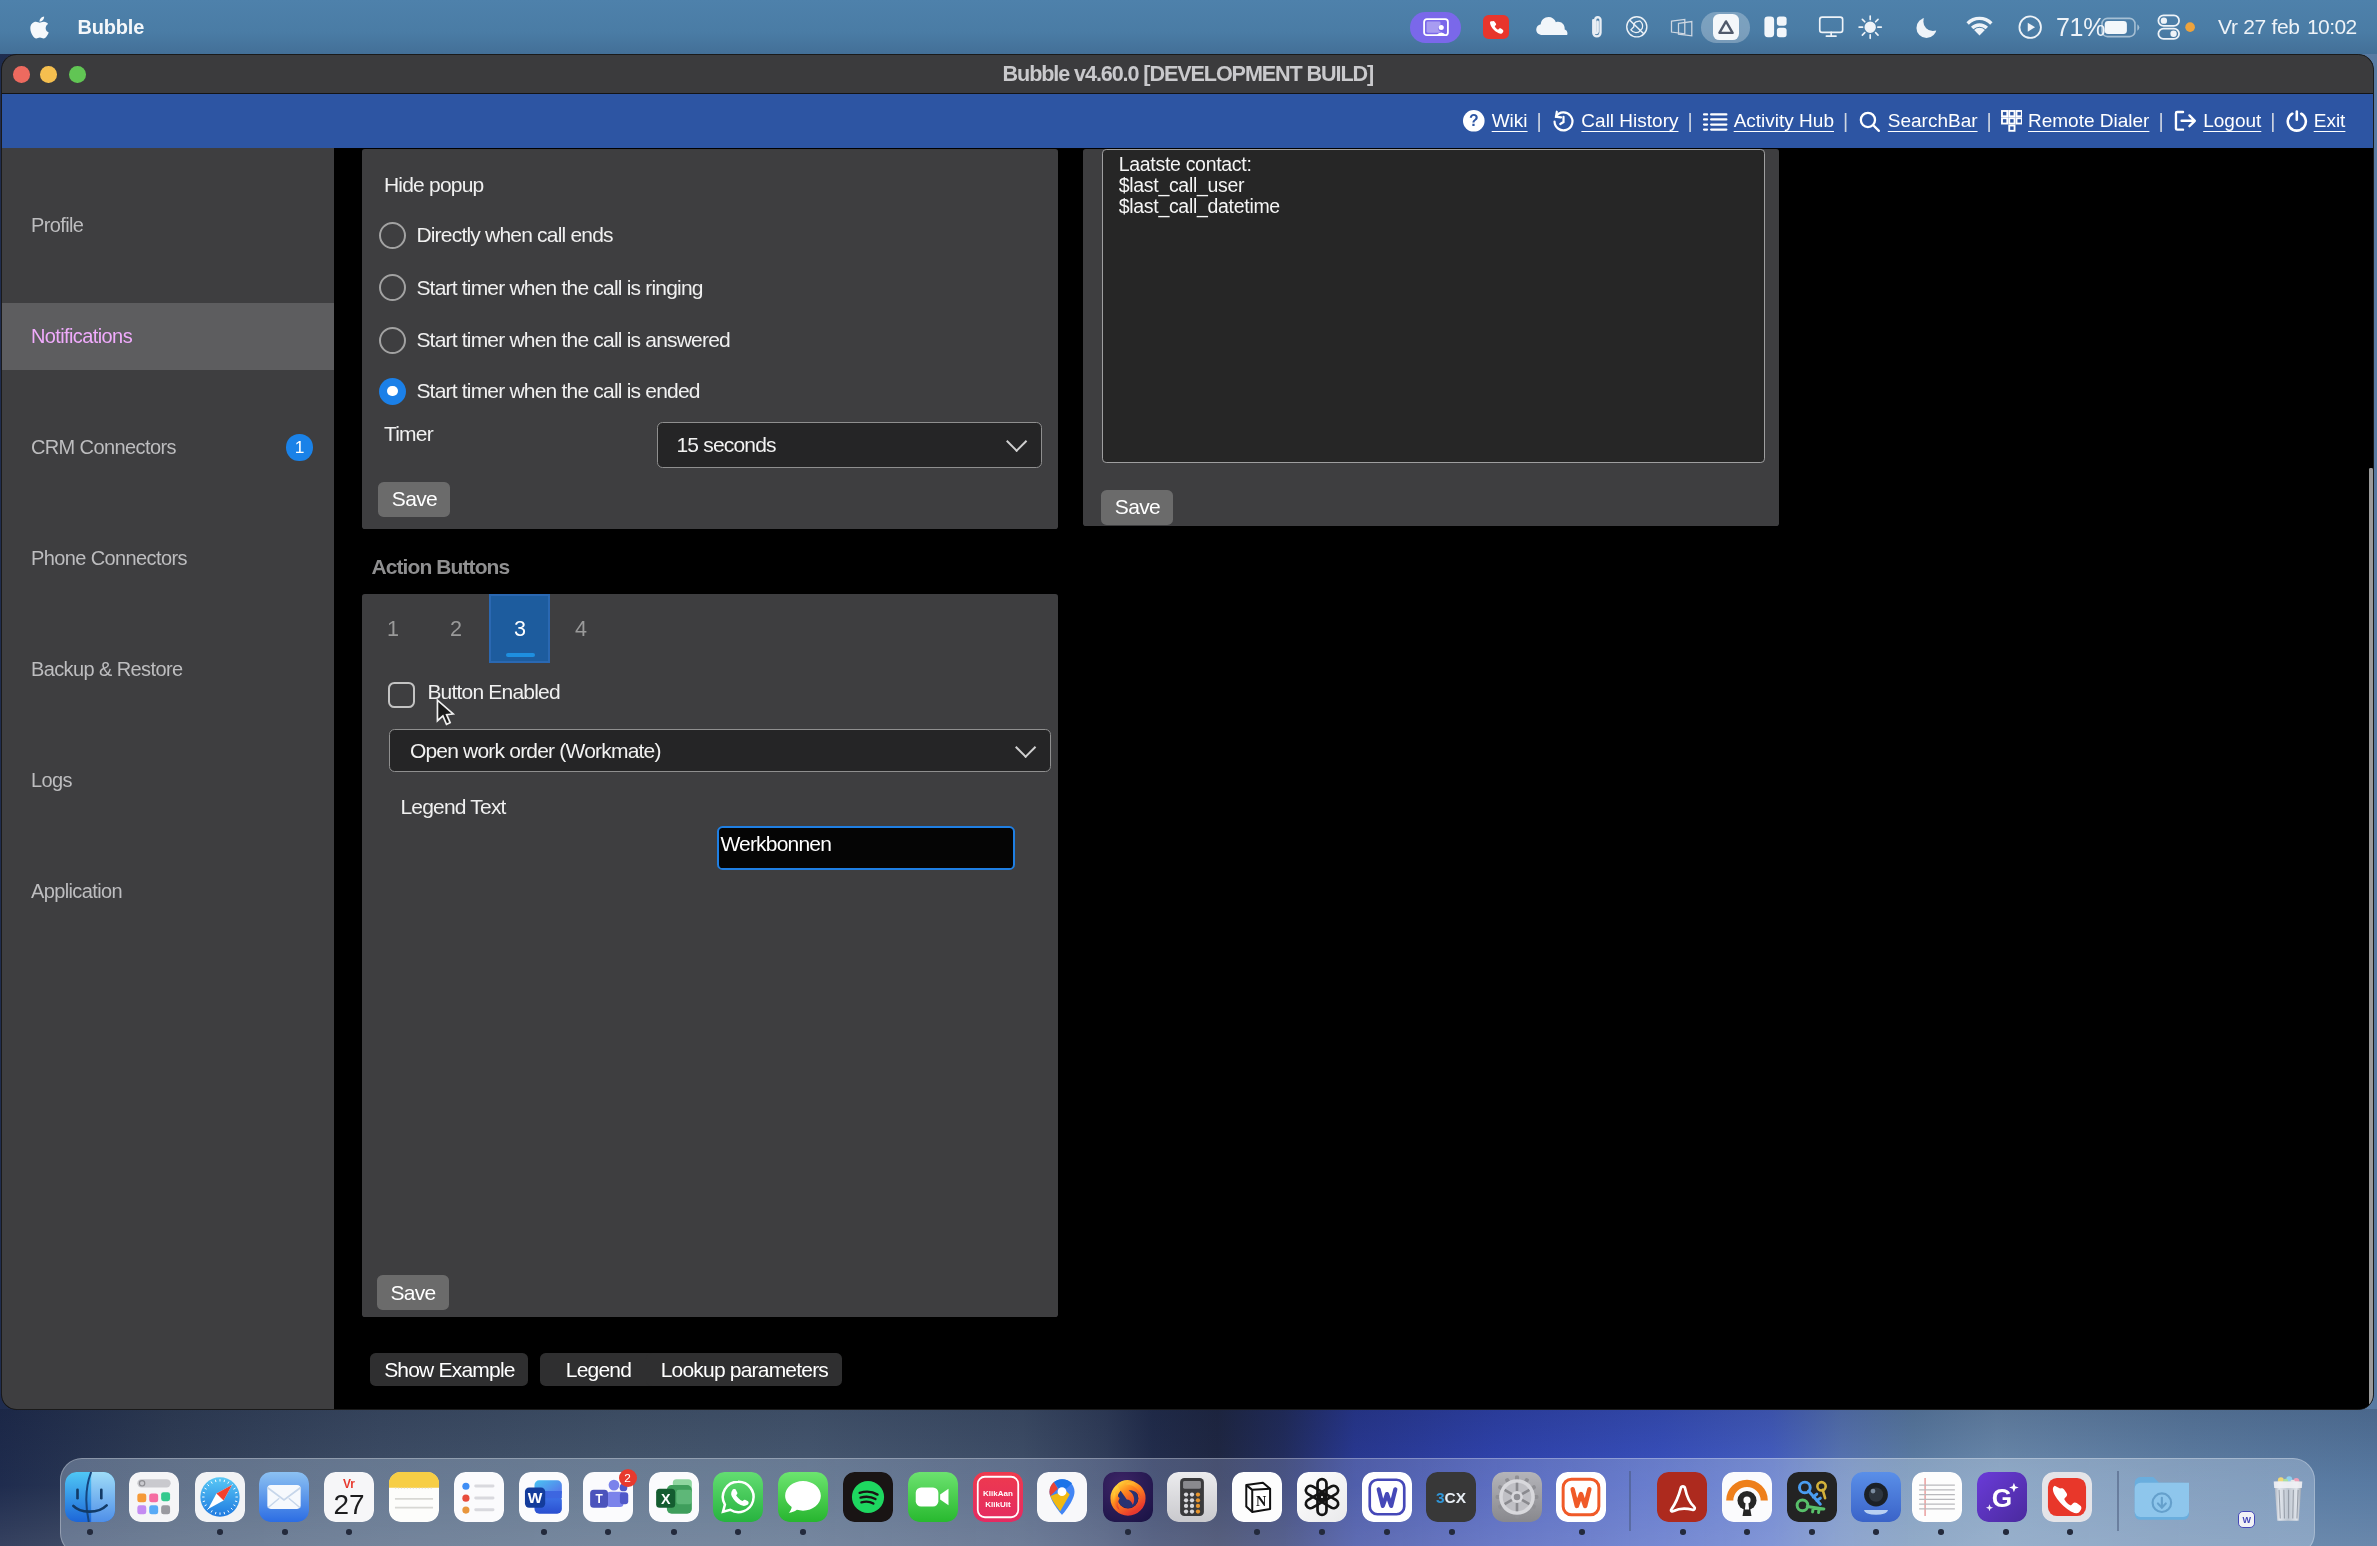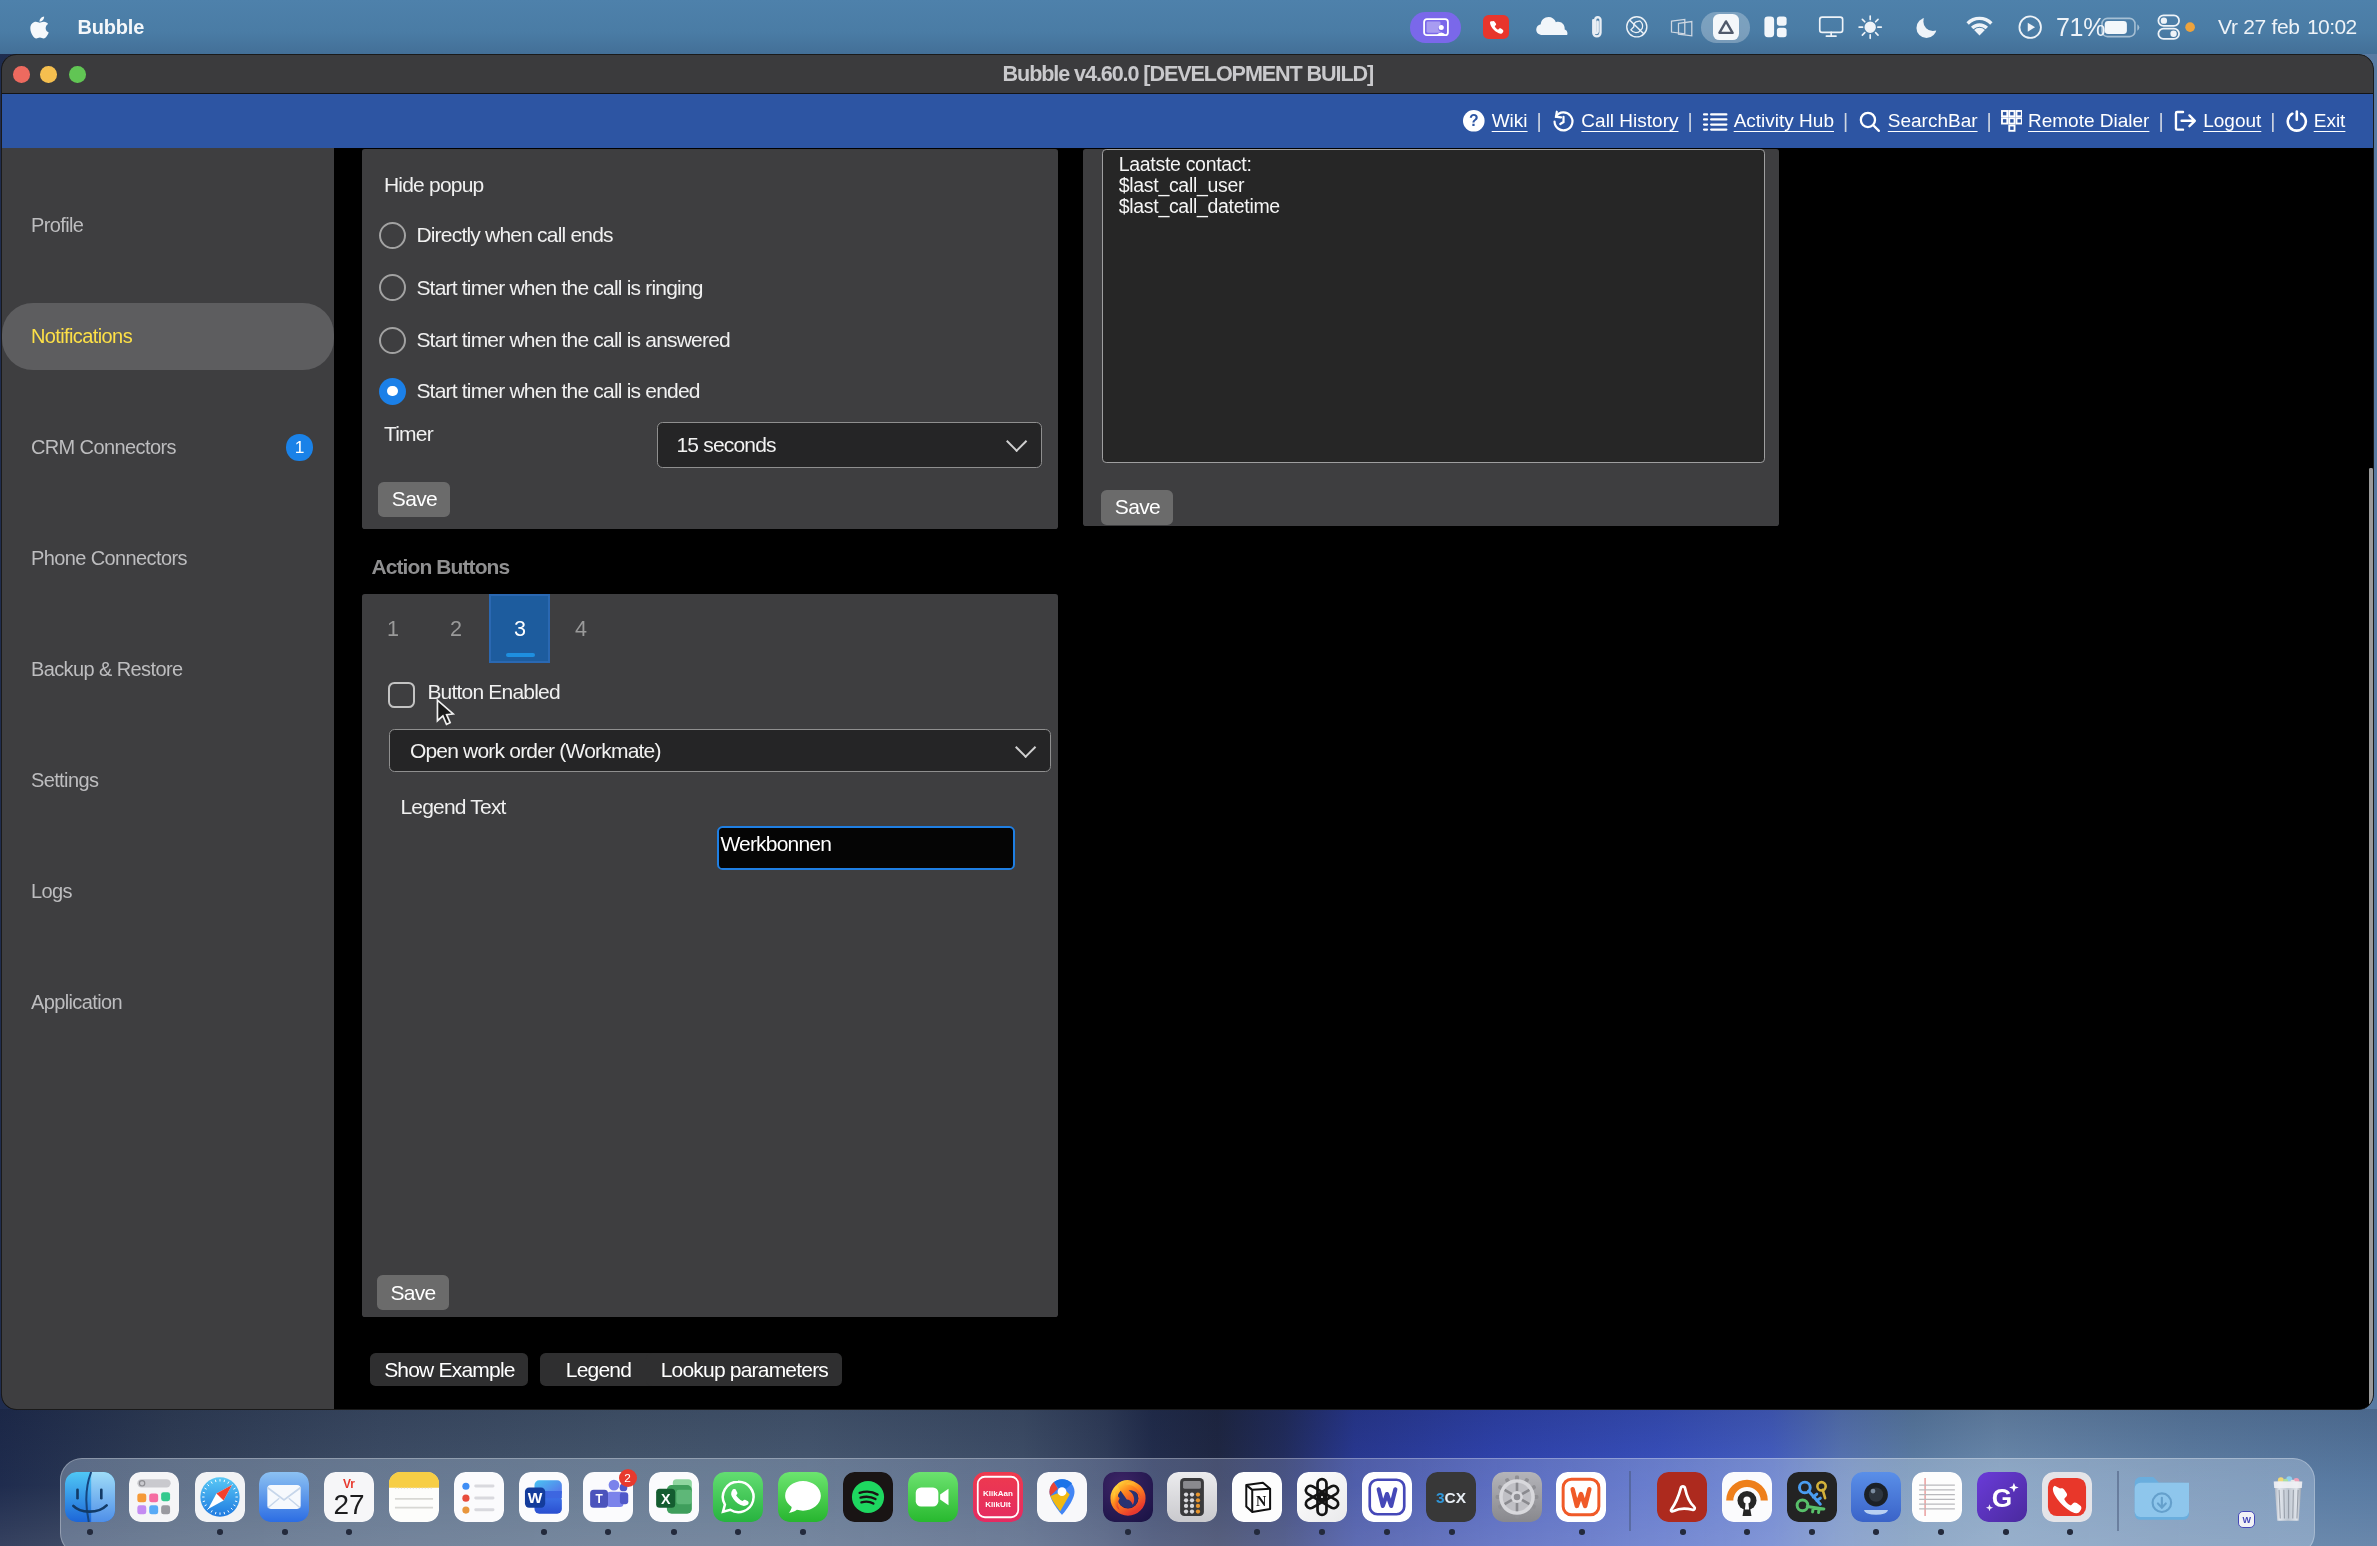--- a/index.html
+++ b/index.html
@@ -23,21 +23,21 @@
   color:#c9c9cc; font-weight:bold; font-size:21.6px; letter-spacing:-1.1px; }
 #navbar { position:absolute; left:0; top:39px; width:100%; height:54px; background:#2d55a3; }
 #navbar .links { position:absolute; right:28px; top:0; height:54px; display:flex; align-items:center; color:#fff; font-size:19px; }
 #navbar a { color:#fff; text-decoration:underline; text-underline-offset:3.5px; }
 #navbar .sep { color:#cfd6e2; margin:0 9px; font-size:20px; font-weight:300; }
 #navbar .ic { margin-right:5.6px; display:flex; align-items:center; }
 
 #content { position:absolute; left:0; top:93px; width:100%; height:1262px; background:#000; }
 #sidebar { position:absolute; left:0; top:0; width:332px; height:100%; background:#3e3e40; }
 .sbitem { height:67px; display:flex; align-items:center; padding-left:28.5px; color:#bdbdbf; font-size:20px; letter-spacing:-0.6px; position:relative;margin-top:44px; }
-.sbitem.sel { background:#5d5d5f; color:#fde047;border-radius:31px; }
+.sbitem.sel { background:#5d5d5f; color:#f0abfc; }
 .badge { position:absolute; left:284px; top:50%; margin-top:-13.2px; width:26.4px; height:26.4px; border-radius:50%;
   background:#1a82e8; color:#fff; font-size:17.4px; display:flex; align-items:center; justify-content:center; letter-spacing:0; }
 .panel { position:absolute; background:#3e3e40; border-radius:2.8px; }
 #panel1 { left:360px; top:0.7px;  width:696px; height:380px; }
 #panel2 { left:360px; top:446px; width:696px; height:723px; }
 #panel3 { left:1081px; top:0.7px; width:696px; height:377px; }
 .plabel { position:absolute; color:#f0f0f0; font-size:21px; letter-spacing:-0.8px; }
 .radio { position:absolute; width:27px; height:27px; border-radius:50%; border:2.1px solid #a2a2a2; }
 .radio.sel { border:none; background:#1b80e8; }
 .radio.sel:after { content:""; position:absolute; left:8.3px; top:8.3px; width:10.4px; height:10.4px; border-radius:50%; background:#fff; }
@@ -271,21 +271,20 @@
         <a>Exit</a>
       </div>
     </div>
     <div id="content">
       <div id="sidebar">
         <div class="sbitem">Profile</div>
         <div class="sbitem sel">Notifications</div>
         <div class="sbitem">CRM Connectors<span class="badge">1</span></div>
         <div class="sbitem">Phone Connectors</div>
         <div class="sbitem">Backup &amp; Restore</div>
-        <div class="sbitem">Settings</div>
         <div class="sbitem">Logs</div>
         <div class="sbitem">Application</div>
       </div>
       <div class="panel" id="panel1">
         <div class="plabel" style="left:21.6px; top:24px;">Hide popup</div>
         <div class="radio" style="left:16.7px; top:73px;"></div>
         <div class="plabel" style="left:54px; top:74px;">Directly when call ends</div>
         <div class="radio" style="left:16.7px; top:125px;"></div>
         <div class="plabel" style="left:54px; top:127px;">Start timer when the call is ringing</div>
         <div class="radio" style="left:16.7px; top:178px;"></div>

